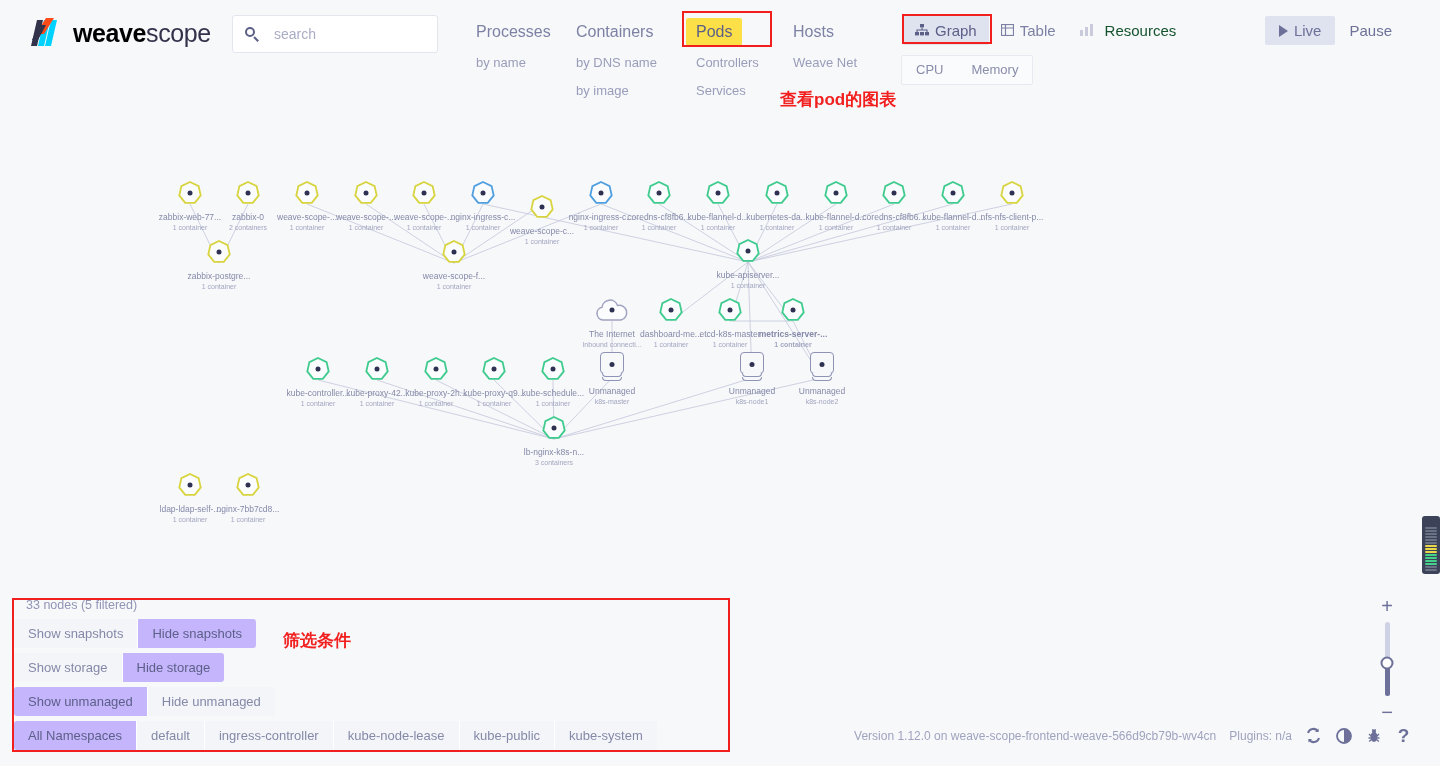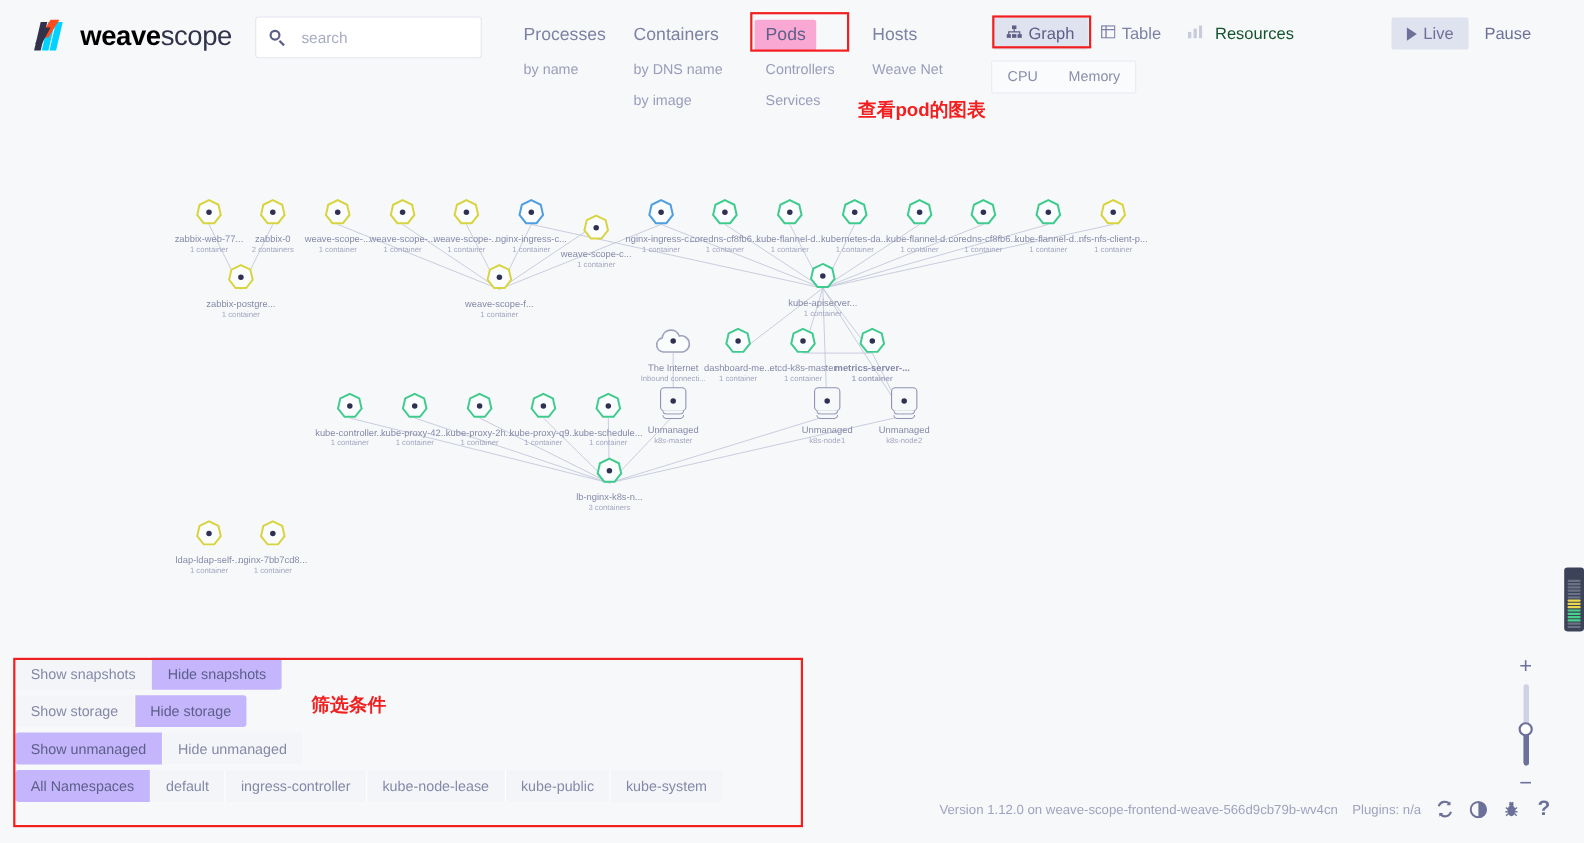--- a/index.html
+++ b/index.html
@@ -45,21 +45,21 @@
     width: 150px;
   }
   #search-input::placeholder { color: #a9acc4; }
 
   
   .topo-col { position: absolute; top: 18px; }
   .topo-main {
     font-size: 16px; color: #7d81a4; padding: 5px 10px; border-radius: 2px;
     display: inline-block; white-space: nowrap;
   }
-  .topo-main.selected { background: #f9a8d4; color: #5c5f87; }
+  .topo-main.selected { background: #fde047; color: #5c5f87; }
   .topo-sub {
     font-size: 13px; color: #9a9dba; padding: 4px 10px; white-space: nowrap;
     display: block; margin-top: 5px;
   }
 
   
   #viewmode { position: absolute; top: 16px; left: 903px; display: flex; align-items: flex-start; }
   .vm-btn {
     font-size: 15px; color: #7d81a4; padding: 6px 12px; border-radius: 2px;
     display: flex; align-items: center; gap: 6px; white-space: nowrap;
@@ -719,20 +719,21 @@
 <div id="zoom-control">
   <div id="zoom-in">+</div>
   <div id="zoom-track">
     <div id="zoom-fill"></div>
     <div id="zoom-handle"></div>
   </div>
   <div id="zoom-out">−</div>
 </div>
 
 <div id="filter-panel">
+  <div id="node-count">33 nodes (5 filtered)</div>
   <div id="filter-rows">
       <div class="filter-row">
         <div class="filter-btn">Show snapshots</div>
         <div class="filter-btn on">Hide snapshots</div>
       </div>
       <div class="filter-row">
         <div class="filter-btn">Show storage</div>
         <div class="filter-btn on">Hide storage</div>
       </div>
       <div class="filter-row">

